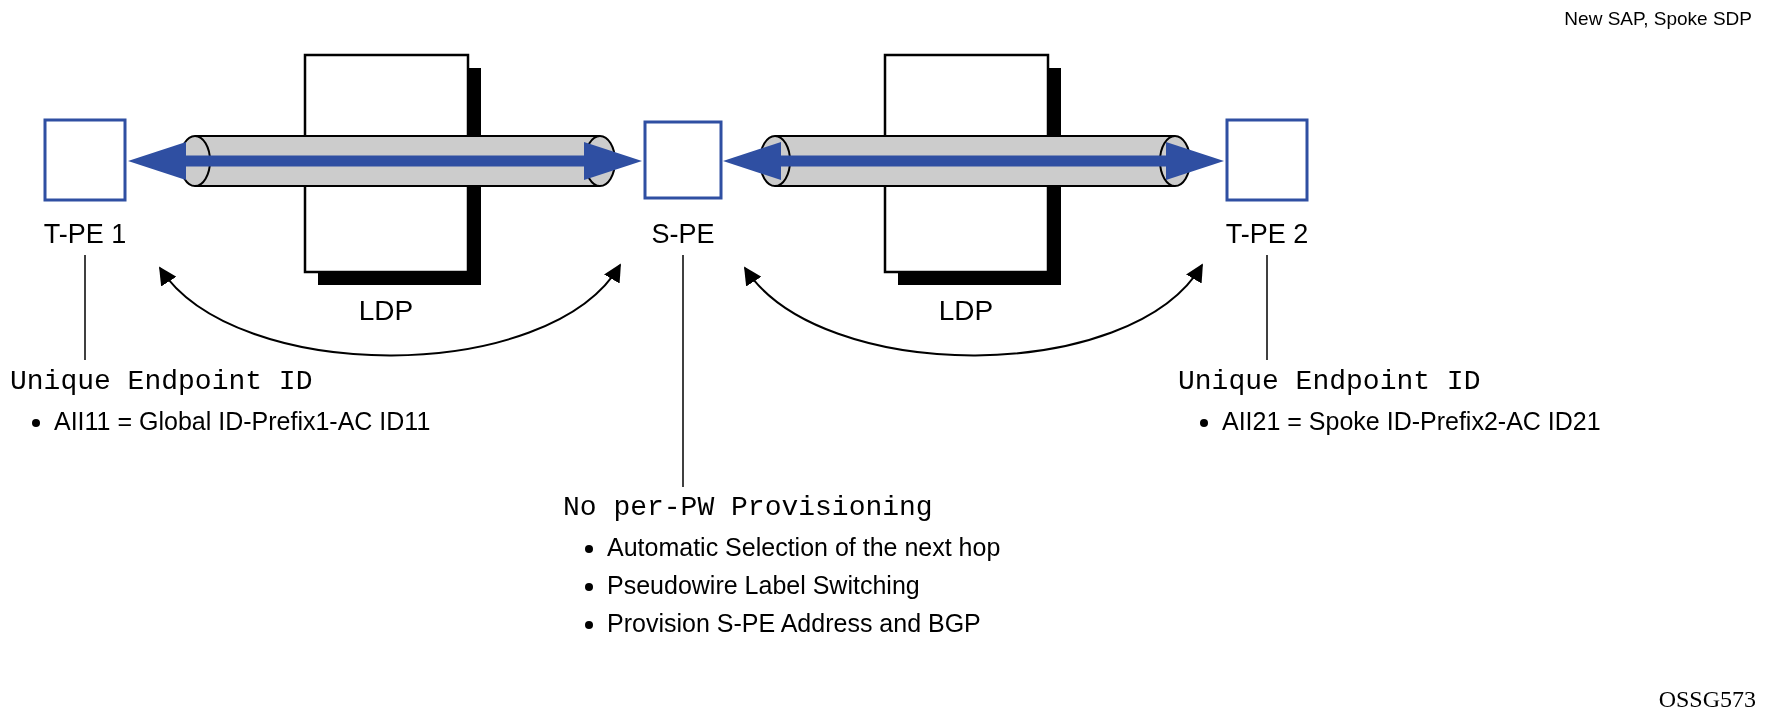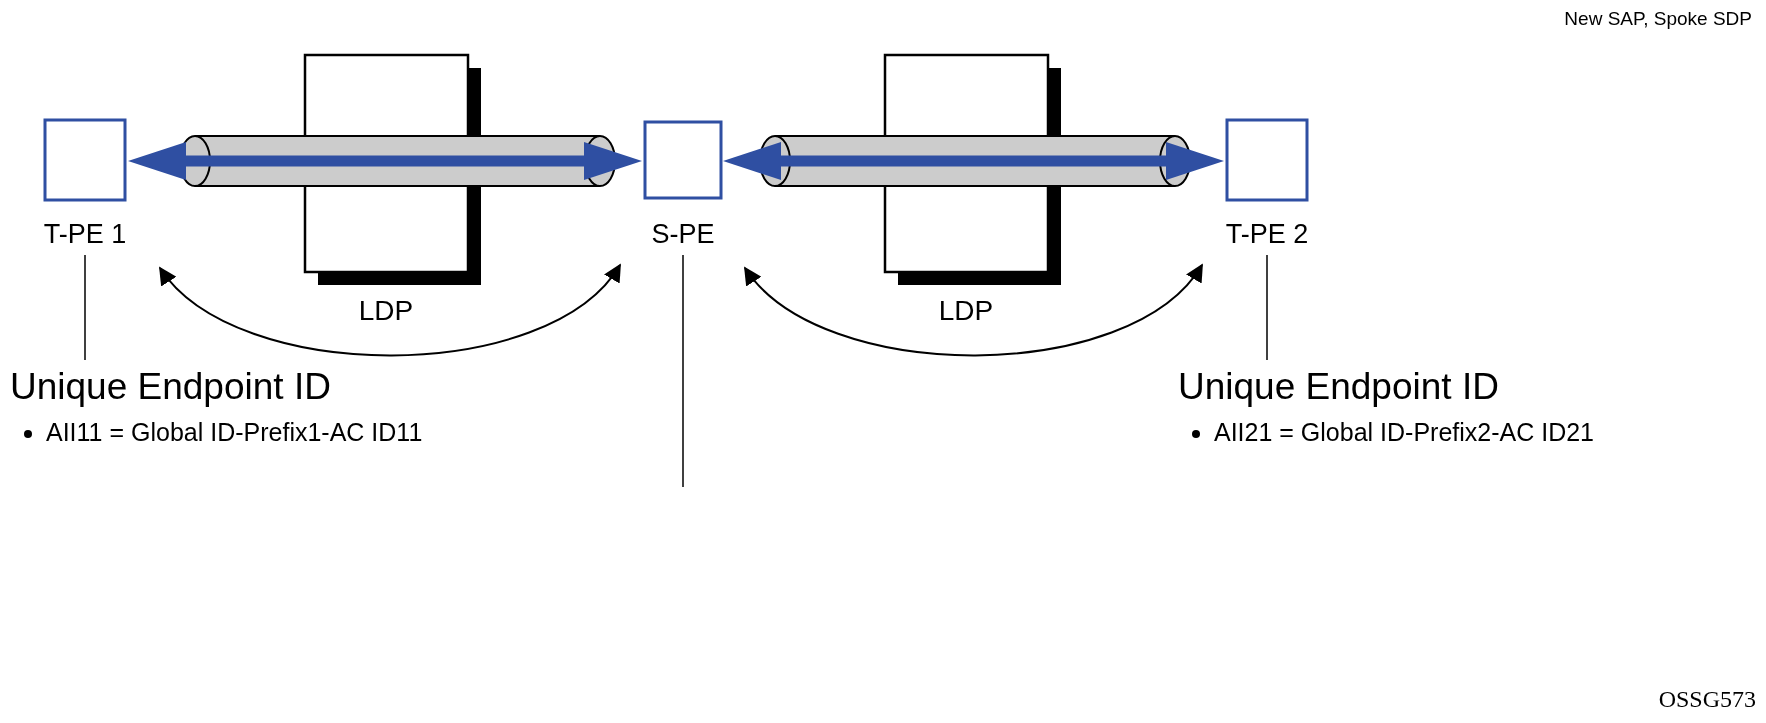--- a/index.html
+++ b/index.html
@@ -7,23 +7,23 @@
     position: relative;
     width: 1766px;
     height: 723px;
     background: #ffffff;
     font-family: "Liberation Sans", sans-serif;
     color: #000;
     overflow: hidden;
   }
   .abs { position: absolute; }
   .top-right { top: 8px; right: 14px; font-size: 19px; }
-  .note-title { font-size: 37px; }
+  .note-title { font-size: 28px; font-family: Liberation Mono, monospace; }
   .note ul { list-style: disc outside; margin: 10px 0 0 0; padding-left: 36px; }
-  .note li { font-size: 25px; margin: 9px 0; }
+  .note li { font-size: 25px; margin: 9px 8px; }
   .note-left   { left: 10px;   top: 366px; }
   .note-right  { left: 1178px; top: 366px; }
   .note-center { left: 563px;  top: 492px; }
   .watermark {
     right: 10px; bottom: 10px;
     font-family: "Liberation Serif", serif;
     font-size: 24px;
   }
   svg .sq        { fill: #fff; stroke: var(--node_blue, #2f4fa2); stroke-width: 3px; }
   svg .whiterect { fill: #fff; stroke: #000; stroke-width: 2.5px; }
@@ -109,20 +109,28 @@
   <div class="abs note note-left">
     <div class="note-title">Unique Endpoint ID</div>
     <ul>
       <li>AII11 = Global ID-Prefix1-AC ID11</li>
     </ul>
   </div>
 
   <div class="abs note note-right">
     <div class="note-title">Unique Endpoint ID</div>
     <ul>
-      <li>AII21 = Global ID-Prefix2-AC ID21</li>
+      <li>AII21 = Spoke ID-Prefix2-AC ID21</li>
     </ul>
   </div>
 
+  <div class="abs note note-center">
+    <div class="note-title">No per-PW Provisioning</div>
+    <ul>
+      <li>Automatic Selection of the next hop</li>
+      <li>Pseudowire Label Switching</li>
+      <li>Provision S-PE Address and BGP</li>
+    </ul>
+  </div>
 
   <div class="abs watermark">OSSG573</div>
 
 </div>
 
 </body></html>

